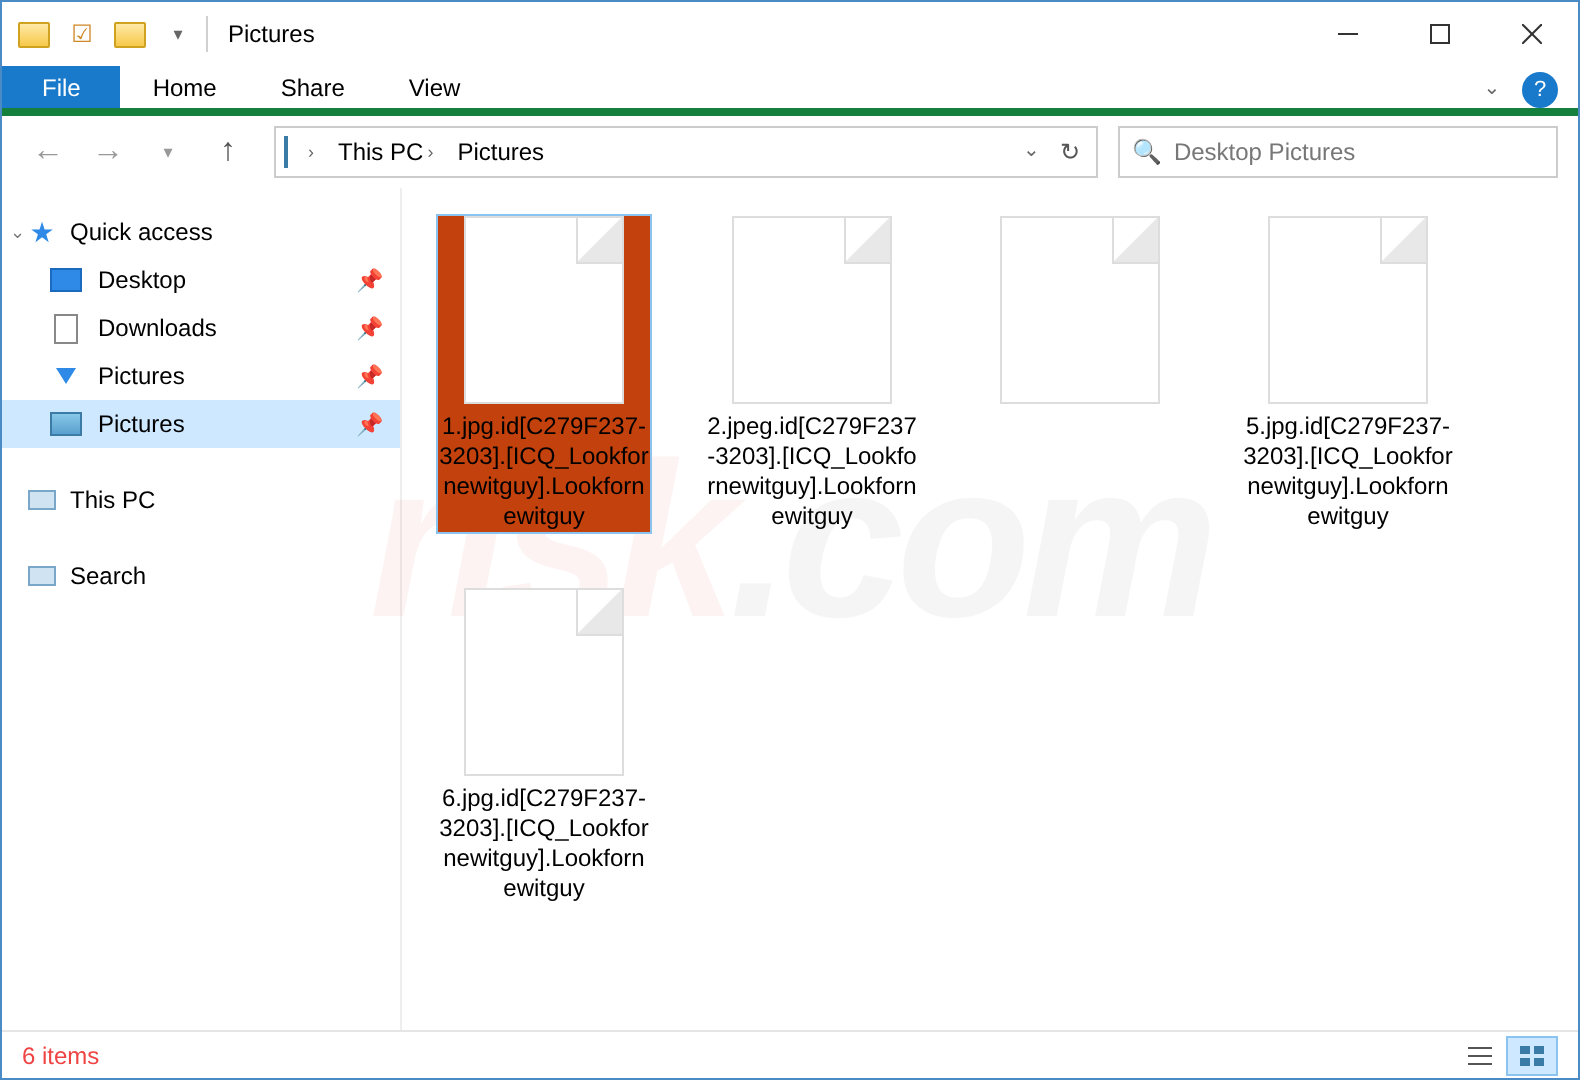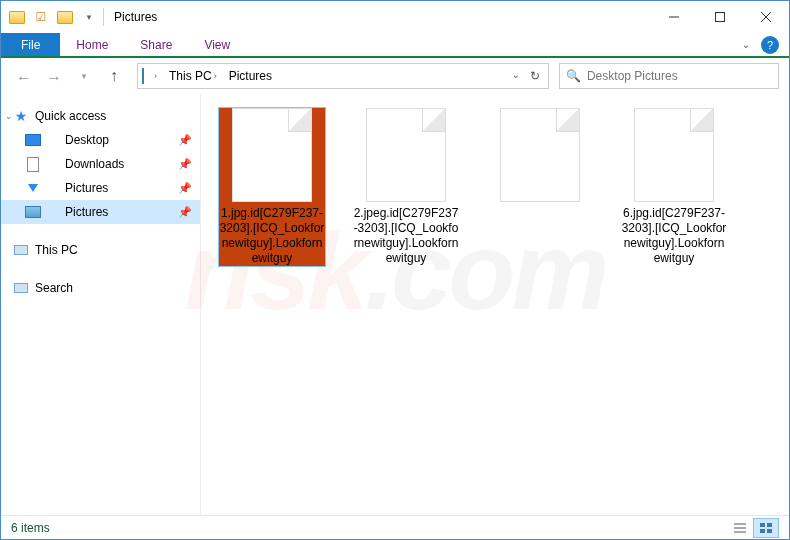--- a/index.html
+++ b/index.html
@@ -7,50 +7,50 @@
 .window { width: 100%; height: 100%; display: flex; flex-direction: column; border: 1px solid #4a8bc5; }
 .titlebar { height: 32px; background: #fff; display: flex; align-items: center; padding: 0 0 0 8px; }
 .titlebar .qat { display: flex; align-items: center; gap: 8px; }
 .qat-icon { width: 16px; height: 16px; display: flex; align-items: center; justify-content: center; font-size: 12px; }
 .folder-glyph { width: 16px; height: 13px; background: linear-gradient(#ffe9a6,#f7c94b); border: 1px solid #cfa320; border-radius: 1px; position: relative; }
 .titlebar .sep { width: 1px; height: 18px; background: #d0d0d0; margin: 0 6px; }
 .titlebar .title { font-size: 12px; margin-left: 4px; }
 .winbtns { margin-left: auto; display: flex; }
 .winbtn { width: 46px; height: 30px; display: flex; align-items: center; justify-content: center; background: transparent; }
 .winbtn svg { stroke: #333; stroke-width: 1; fill: none; }
-.ribbon { height: 25px; display: flex; align-items: stretch; border-bottom: 2px solid #15803d; }
+.ribbon { height: 25px; display: flex; align-items: stretch; border-bottom: 4px solid #15803d; }
 .filetab { background: #1979ca; color: #fff; font-size: 12px; padding: 0 20px; display: flex; align-items: center; }
-.rtab { font-size: 12px; padding: 0 16px; display: flex; align-items: center; color: #701a75; }
+.rtab { font-size: 12px; padding: 0 16px; display: flex; align-items: center; color: #000000; }
 .ribbon .spacer { flex: 1; }
 .ribbon .chev { width: 30px; display: flex; align-items: center; justify-content: center; }
 .help { width: 18px; height: 18px; border-radius: 50%; background: #1979ca; color: #fff; font-size: 11px; display: flex; align-items: center; justify-content: center; margin: 3px 10px 0 0; }
 .navbar { height: 36px; display: flex; align-items: center; padding: 4px 10px; gap: 4px; }
 .navbtn { width: 26px; height: 26px; display: flex; align-items: center; justify-content: center; color: #999; }
 .navbtn.enabled { color: #555; }
 .addrbar { flex: 1; height: 26px; border: 1px solid #ccc; display: flex; align-items: center; padding: 0 4px; gap: 4px; font-size: 12px; margin: 0 6px; }
 .crumb { padding: 0 4px; display: flex; align-items: center; height: 100%; }
 .crumb .arr { margin-left: 2px; font-size: 9px; color: #666; }
 .addr-ref { margin-left: auto; display: flex; gap: 2px; }
 .searchbox { width: 220px; height: 26px; border: 1px solid #ccc; display: flex; align-items: center; padding: 0 6px; gap: 6px; color: #777; font-size: 12px; }
 .body { flex: 1; display: flex; min-height: 0; }
 .nav { width: 200px; border-right: 1px solid #eee; padding: 10px 0; overflow: hidden; }
-.navitem { display: flex; align-items: center; height: 24px; padding: 0 8px 0 24px; font-size: 12px; gap: 24px; position: relative; }
+.navitem { display: flex; align-items: center; height: 24px; padding: 0 8px 0 24px; font-size: 12px; gap: 8px; position: relative; }
 .navitem.sel { background: #cde8ff; }
 .navitem .pin { margin-left: auto; color: #7a7a7a; font-size: 11px; }
 .navitem .ico { width: 16px; height: 16px; display: flex; align-items: center; justify-content: center; }
 .navgroup { margin-bottom: 14px; }
 .navhead { padding-left: 12px; font-size: 12px; display: flex; align-items: center; gap: 6px; height: 24px; }
 .navhead .caret { position: absolute; left: 4px; font-size: 9px; color: #777; }
 .content { flex: 1; padding: 14px 10px 0 18px; display: flex; flex-wrap: wrap; align-content: flex-start; gap: 28px 28px; overflow: auto; position: relative; }
 .file { width: 106px; display: flex; flex-direction: column; align-items: center; }
 .file.sel { background: #c2410c; outline: 1px solid #8bc3f0; }
 .thumb { width: 80px; height: 94px; background: #fff; border: 1px solid #ddd; position: relative; margin-bottom: 4px; }
 .thumb::after { content: ''; position: absolute; top: 0; right: 0; width: 22px; height: 22px; background: linear-gradient(135deg,#fff 48%,#e8e8e8 50%); border-left: 1px solid #ddd; border-bottom: 1px solid #ddd; }
 .fname { font-size: 12px; text-align: center; line-height: 1.25; word-break: break-all; max-height: 62px; overflow: hidden; }
-.status { height: 24px; border-top: 1px solid #e5e5e5; display: flex; align-items: center; font-size: 12px; padding: 0 10px; color: #14532d; }
+.status { height: 24px; border-top: 1px solid #e5e5e5; display: flex; align-items: center; font-size: 12px; padding: 0 10px; color: #ef4444; }
 .status .viewbtns { margin-left: auto; display: flex; gap: 0; }
 .viewbtn { width: 26px; height: 20px; border: 1px solid transparent; display: flex; align-items: center; justify-content: center; }
 .viewbtn.active { background: #cde8ff; border-color: #8bc3f0; }
 .ico-desktop { width: 16px; height: 12px; background: #2e8ae6; border: 1px solid #1a6bbf; }
 .ico-doc { width: 12px; height: 15px; background: #fff; border: 1px solid #888; position: relative; }
 .ico-dl { width: 0; height: 0; border-left: 5px solid transparent; border-right: 5px solid transparent; border-top: 8px solid #2e8ae6; }
 .ico-pic { width: 16px; height: 12px; background: linear-gradient(#87c8e8,#5aa0cf); border: 1px solid #3a7ca5; }
 .ico-pc { width: 14px; height: 10px; background: #cfe3f2; border: 1px solid #7aa7c7; }
 .ico-net { width: 14px; height: 10px; background: #cfe3f2; border: 1px solid #7aa7c7; }
 .ico-star { color: #2e8ae6; font-size: 14px; }
@@ -200,20 +200,24 @@
         </div>
       <div class="file">
           <div class="thumb"></div>
           <div class="fname">2.jpeg.id[C279F237-3203].[ICQ_Lookfornewitguy].Lookfornewitguy</div>
         </div>
       <div class="file">
           <div class="thumb"></div>
         </div>
       <div class="file">
           <div class="thumb"></div>
+          <div class="fname">5.jpg.id[C279F237-3203].[ICQ_Lookfornewitguy].Lookfornewitguy</div>
+        </div>
+      <div class="file">
+          <div class="thumb"></div>
           <div class="fname">6.jpg.id[C279F237-3203].[ICQ_Lookfornewitguy].Lookfornewitguy</div>
         </div>
     </div>
   </div>
 
   <div class="status">
     <span>6 items</span>
     <div class="viewbtns">
       <div class="viewbtn">
           <svg width="12" height="10" stroke="#555" stroke-width="1">

